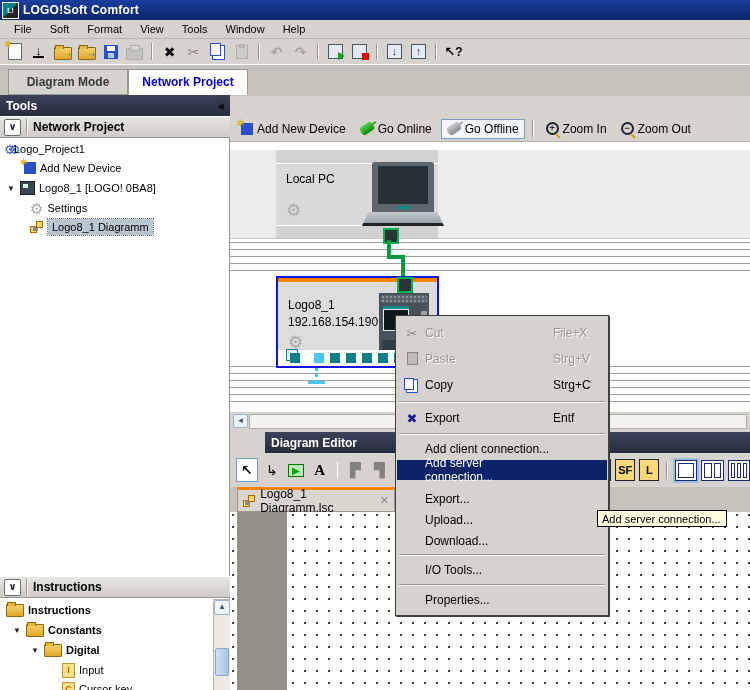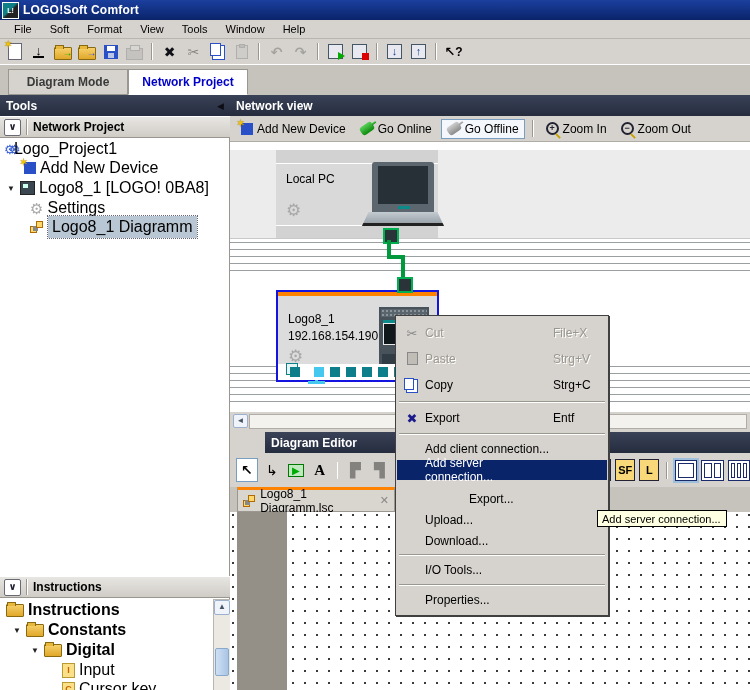--- a/index.html
+++ b/index.html
@@ -66,21 +66,21 @@
                display:flex;align-items:center;padding:0 6px;box-sizing:border-box;}
   .pane-section{background:linear-gradient(#e8e6e2,#cfccc6);border-bottom:1px solid #9a9790;border-top:1px solid #fff;
                 display:flex;align-items:center;gap:5px;padding:0 4px;box-sizing:border-box;font-weight:bold;font-size:12px;}
   .chk-icon{width:15px;height:15px;background:#fff;border:1px solid #6a6a74;color:#223;font-weight:bold;
             font-size:10px;line-height:13px;text-align:center;border-radius:2px;}
   .sec-div{width:1px;height:16px;background:#9a9790;border-right:1px solid #fff;}
 
   
   .left-bg{left:0;top:95px;width:229px;height:595px;background:#fff;border-right:1px solid #9a9790;}
   .tree-row{position:absolute;left:0;width:229px;height:20px;display:flex;align-items:center;gap:4px;}
-  .tw{font-size:16px;text-align:right;}
+  .tw{font-size:11px;text-align:right;}
   .sel-hl{background:#b9c7d4;outline:1px dotted #667;}
   .exp{font-size:8px;color:#222;width:10px;text-align:center;}
   .gear{color:#a8a8a8;font-size:15px;line-height:1;}
   .i-dev{width:13px;height:12px;background:#3a4750;border:1px solid #222;position:relative;}
   .i-dev::before{content:"";position:absolute;top:2px;left:2px;width:5px;height:4px;background:#cfe;}
   .i-blue-sq{width:12px;height:12px;background:#2a50c8;position:relative;}
   .i-diag{width:14px;height:12px;position:relative;}
   .i-diag::before{content:"";position:absolute;left:0;top:5px;width:5px;height:5px;border:1px solid #b06a00;background:#ffd76a;}
   .i-diag::after{content:"";position:absolute;right:1px;top:0;width:5px;height:5px;border:1px solid #b06a00;background:#ffd76a;box-shadow:-4px 4px 0 -1px #888;}
   .i-proj{color:#3b62d6;font-size:13px;letter-spacing:-7px;line-height:1;}
@@ -113,21 +113,21 @@
   .pcbox{position:absolute;left:46px;top:8px;width:162px;height:88px;background:#d9d9d9;}
   .pcbox .strip{position:absolute;left:0;width:162px;background:#d2d2d2;}
   .lap-screen{position:absolute;left:96px;top:12px;width:62px;height:50px;background:#5c666e;border-radius:3px 3px 0 0;}
   .lap-screen::before{content:"";position:absolute;left:6px;top:4px;width:50px;height:38px;background:#273037;}
   .lap-screen::after{content:"";position:absolute;left:26px;bottom:3px;width:12px;height:3px;background:#0d8a8a;}
   .lap-base{position:absolute;left:86px;top:62px;width:82px;height:14px;background:linear-gradient(#c4ccd2,#8e989e);
             clip-path:polygon(8% 0,92% 0,100% 100%,0 100%);}
   .lap-base::after{content:"";position:absolute;left:0;bottom:0;width:100%;height:3px;background:#222;}
   .port{position:absolute;width:12px;height:12px;background:#2a3338;border:2px solid #00b050;}
   .gl{position:absolute;background:#009a3c;}
-  .devbox{position:absolute;left:46px;top:148px;width:163px;height:92px;background:#dcdcdc;border:2px solid #1414e0;box-sizing:border-box;}
+  .devbox{position:absolute;left:46px;top:134px;width:163px;height:92px;background:#dcdcdc;border:2px solid #1414e0;box-sizing:border-box;}
   .devbox .orange{position:absolute;left:0;top:0;width:100%;height:4px;background:#ff8200;}
   .dev-img{position:absolute;right:8px;top:15px;width:50px;height:60px;background:#47525a;}
   .dev-img .dots{position:absolute;left:2px;top:2px;width:46px;height:8px;background:radial-gradient(#8a949a 1px,transparent 1.2px);background-size:4px 4px;background-color:#59646c;}
   .dev-img .scr{position:absolute;left:4px;top:16px;width:24px;height:20px;background:#10181c;border:1px solid #e8e8e8;box-shadow:0 -3px 0 #0d8a8a;}
   .dev-img .chk{position:absolute;right:2px;top:18px;width:12px;height:12px;background:conic-gradient(#9aa4aa 0 25%,#47525a 0 50%,#9aa4aa 0 75%,#47525a 0);}
   .dev-img .bot{position:absolute;left:3px;bottom:3px;width:40px;height:10px;background:#323c44;}
   .tealrow{position:absolute;left:0;bottom:0;width:100%;height:16px;background:#fff;}
   .tsq{position:absolute;bottom:3px;width:10px;height:10px;background:#0d7e8a;}
   .tsq.cy{background:#45c8f0;}
   .tsq.layer{background:#0d7e8a;box-shadow:-3px -3px 0 #e8f4f4,-3px -3px 0 1px #0d7e8a;}
@@ -313,23 +313,20 @@
   <div class="tree-row" style="top:679px;padding-left:62px;">
     <span class="i-letter">C</span>
     <span class="tw">Cursor key</span>
   </div>
 
   <div class="abs sb-v" style="left:213px;top:599px;width:16px;height:91px;">
     <div class="sb-btn" style="width:14px;height:13px;">▲</div>
     <div class="sb-thumb abs" style="left:1px;top:48px;width:12px;height:26px;"></div>
   </div>
 
-  <div class="abs dark-header" style="left:230px;top:95px;width:520px;height:21px;">
-    <span>Network view</span>
-  </div>
   <div class="abs nv-toolbar">
     <div class="nv-btn">
       <span class="i-blue-sq i-star"></span>
       <span>Add New Device</span>
     </div>
     <div class="nv-btn">
       <span class="plug on"></span>
       <span>Go Online</span>
     </div>
     <div class="nv-btn pressed">
@@ -480,21 +477,21 @@
       <span class="cm-icon"></span>
       <span class="cm-label">Add client connection...</span>
       <span class="cm-short"></span>
     </div>
     <div class="cm-item hl" style="height:20px;">
       <span class="cm-icon"></span>
       <span class="cm-label">Add server connection...</span>
       <span class="cm-short"></span>
     </div>
     <div style="height:8px;"></div>
-    <div class="cm-item" style="height:21px;margin-left:44px;">
+    <div class="cm-item" style="height:21px;">
       <span class="cm-icon"></span>
       <span class="cm-label">Export...</span>
       <span class="cm-short"></span>
     </div>
     <div class="cm-item" style="height:21px;align-items:center;">
       <span class="cm-icon"></span>
       <span class="cm-label">Upload...</span>
       <span class="cm-short"></span>
     </div>
     <div class="cm-item" style="height:21px;">

